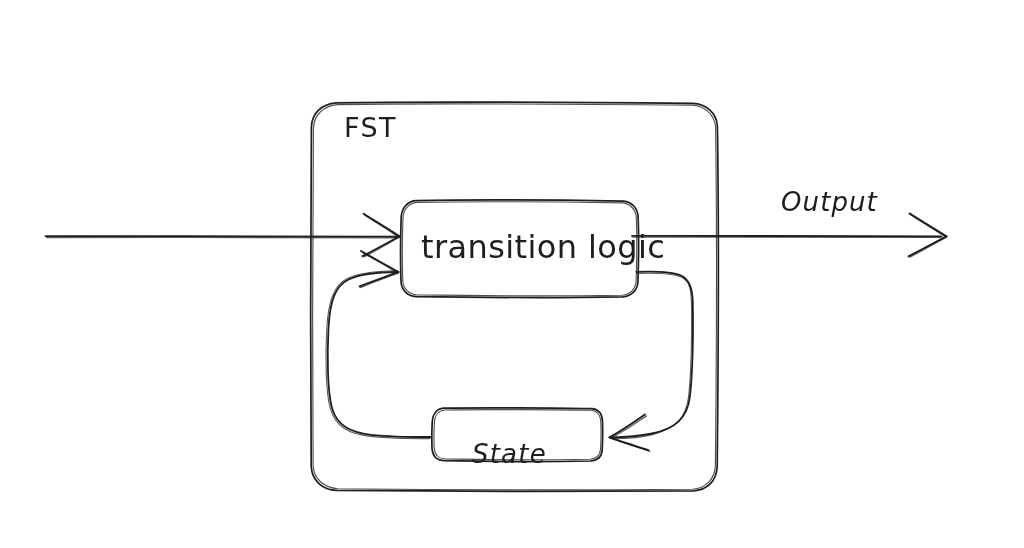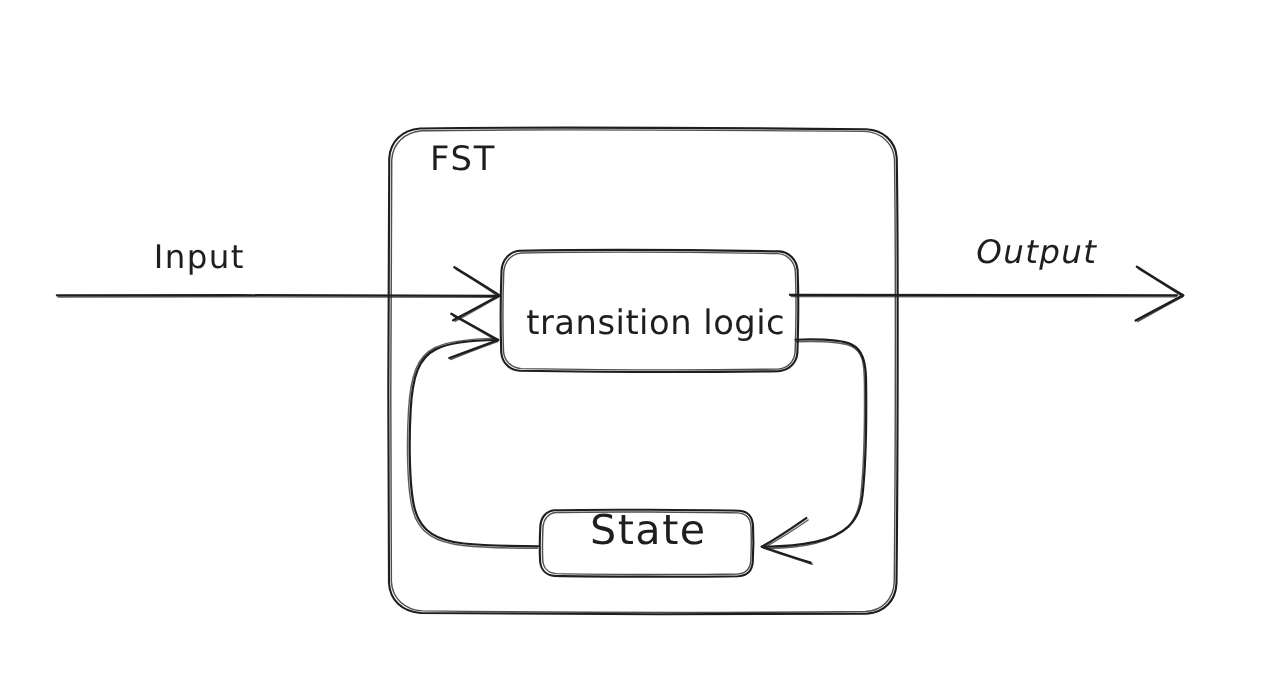--- a/index.html
+++ b/index.html
@@ -80,31 +80,32 @@
   #label-output {
     left: 781px;
     top: 187px;
     font-size: 26px;
     line-height: 31px;
     letter-spacing: 1.1px;
     font-style: italic;
   }
   #label-transition-logic {
     left: 421px;
-    top: 243px;
-    font-size: 27px;
+    top: 231px;
+    font-size: 32px;
     line-height: 32px;
     letter-spacing: 0.4px;
   }
   #label-state {
     left: 472px;
-    top: 408px;
-    font-size: 33px;
+    top: 438px;
+    font-size: 26px;
     line-height: 32px;
     letter-spacing: 1.2px;
+    font-style: italic;
   }
 </style>
 </head>
 <body>
 
 <div id="diagram-root">
 
   <svg id="diagram-svg" viewBox="0 0 1024 548">
 
     <g>
@@ -217,21 +218,20 @@
       <path class="stroke arrowhead" d="M361.0,251.0 C372.5,257.5 386.5,265.4 398.5,272.0"></path>
       <path class="stroke arrowhead" d="M398.5,272.0 C387.5,276.0 372.5,281.6 359.5,286.4"></path>
       <path class="stroke arrowhead-b" d="M362.5,252.6 C374.0,259.0 388.0,266.5 398.0,273.2"></path>
       <path class="stroke arrowhead-b" d="M398.0,273.2 C387.0,277.2 372.0,282.8 360.5,287.6"></path>
     </g>
 
   </svg>
 
   <div class="label" id="label-fst">FST</div>
 
-  <div class="label" id="label-input">Input</div>
 
   <div class="label" id="label-output">Output</div>
 
   <div class="label" id="label-transition-logic">transition logic</div>
 
   <div class="label" id="label-state">State</div>
 
 </div>
 
 </body></html>

